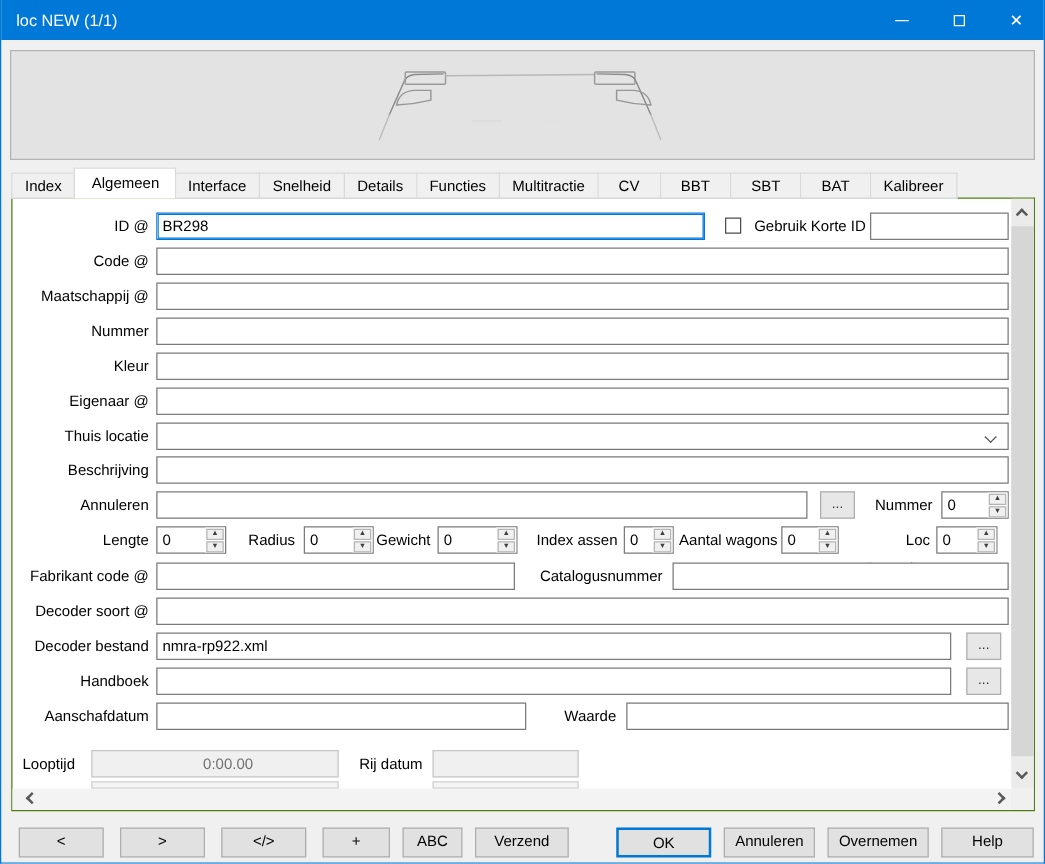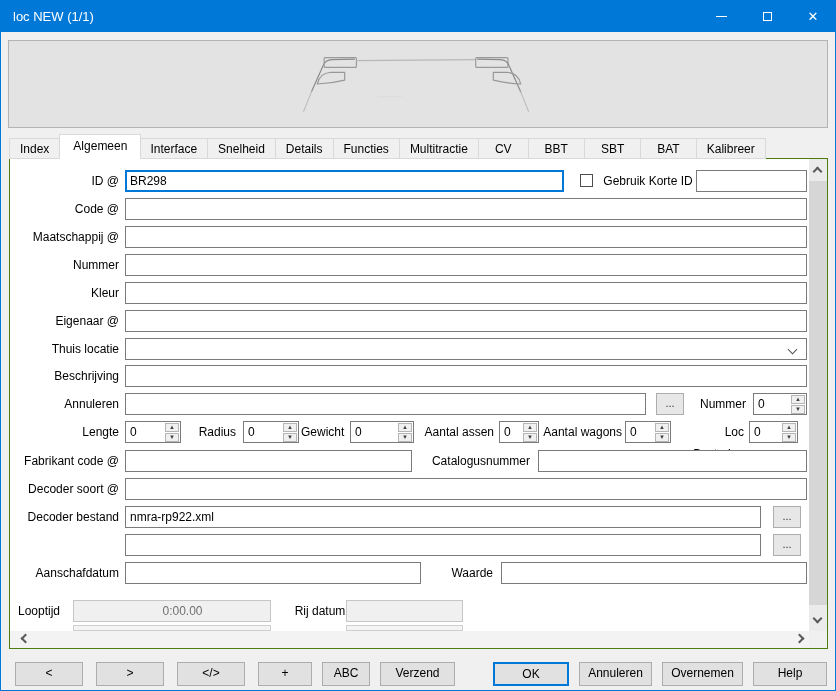--- a/index.html
+++ b/index.html
@@ -198,21 +198,21 @@
           </span>
       </div>
       <span class="ilabel" style="left:291px; width:43px;">Gewicht</span>
       <div class="spin" style="left:340px; width:64px;">
         <span class="sv">0</span>
         <span class="sb">
             <span>▲</span>
             <span>▼</span>
           </span>
       </div>
-      <span class="ilabel" style="left:414px; width:70px;">Aantal assen</span>
+      <span class="ilabel" style="left:414px; width:70px;">Index assen</span>
       <div class="spin" style="left:489px; width:40px;">
         <span class="sv">0</span>
         <span class="sb">
             <span>▲</span>
             <span>▼</span>
           </span>
       </div>
       <span class="ilabel" style="left:532px; width:80px;">Aantal wagons</span>
       <div class="spin" style="left:615px; width:46px;">
         <span class="sv">0</span>
@@ -243,35 +243,36 @@
       <input class="tin full" value="" style="">
     </div>
 
     <div class="row" style="top:347px">
       <div class="flabel">Decoder bestand</div>
       <input class="tin" style="left: 115px; width: 636px;" value="nmra-rp922.xml">
       <div class="browse-btn" style="left:763px; width:28px;">...</div>
     </div>
 
     <div class="row" style="top:375px">
+      <div class="flabel">Handboek</div>
       <input class="tin" style="left: 115px; width: 636px;" value="">
       <div class="browse-btn" style="left:763px; width:28px;">...</div>
     </div>
 
     <div class="row" style="top:403px">
       <div class="flabel">Aanschafdatum</div>
       <input class="tin" style="left: 115px; width: 296px;" value="">
       <span class="ilabel" style="left:433px; width:50px;">Waarde</span>
       <input class="tin" style="left: 491px; width: 306px;" value="">
     </div>
 
     <div class="row" style="top:441px">
       <span class="ilabel" style="left:8px; width:55px; text-align:left;">Looptijd</span>
       <input class="tin disabled" style="left: 63px; width: 198px; padding-left: 25px;" disabled="" value="0:00.00">
-      <span class="ilabel" style="left:279px; width:62px; text-align:center;">Rij datum</span>
+      <span class="ilabel" style="left:266px; width:62px; text-align:right;">Rij datum</span>
       <input class="tin disabled" style="left: 336px; width: 117px;" disabled="" value="">
     </div>
 
     <div class="cutbox" style="top:466px; left:63px; width:198px;"></div>
     <div class="cutbox" style="top:466px; left:336px; width:117px;"></div>
 
     <div class="vscroll">
       <span class="chev up" style="left:5px; top:9px;"></span>
       <div class="vthumb"></div>
       <span class="chev down" style="left:5px; top:456px;"></span>

